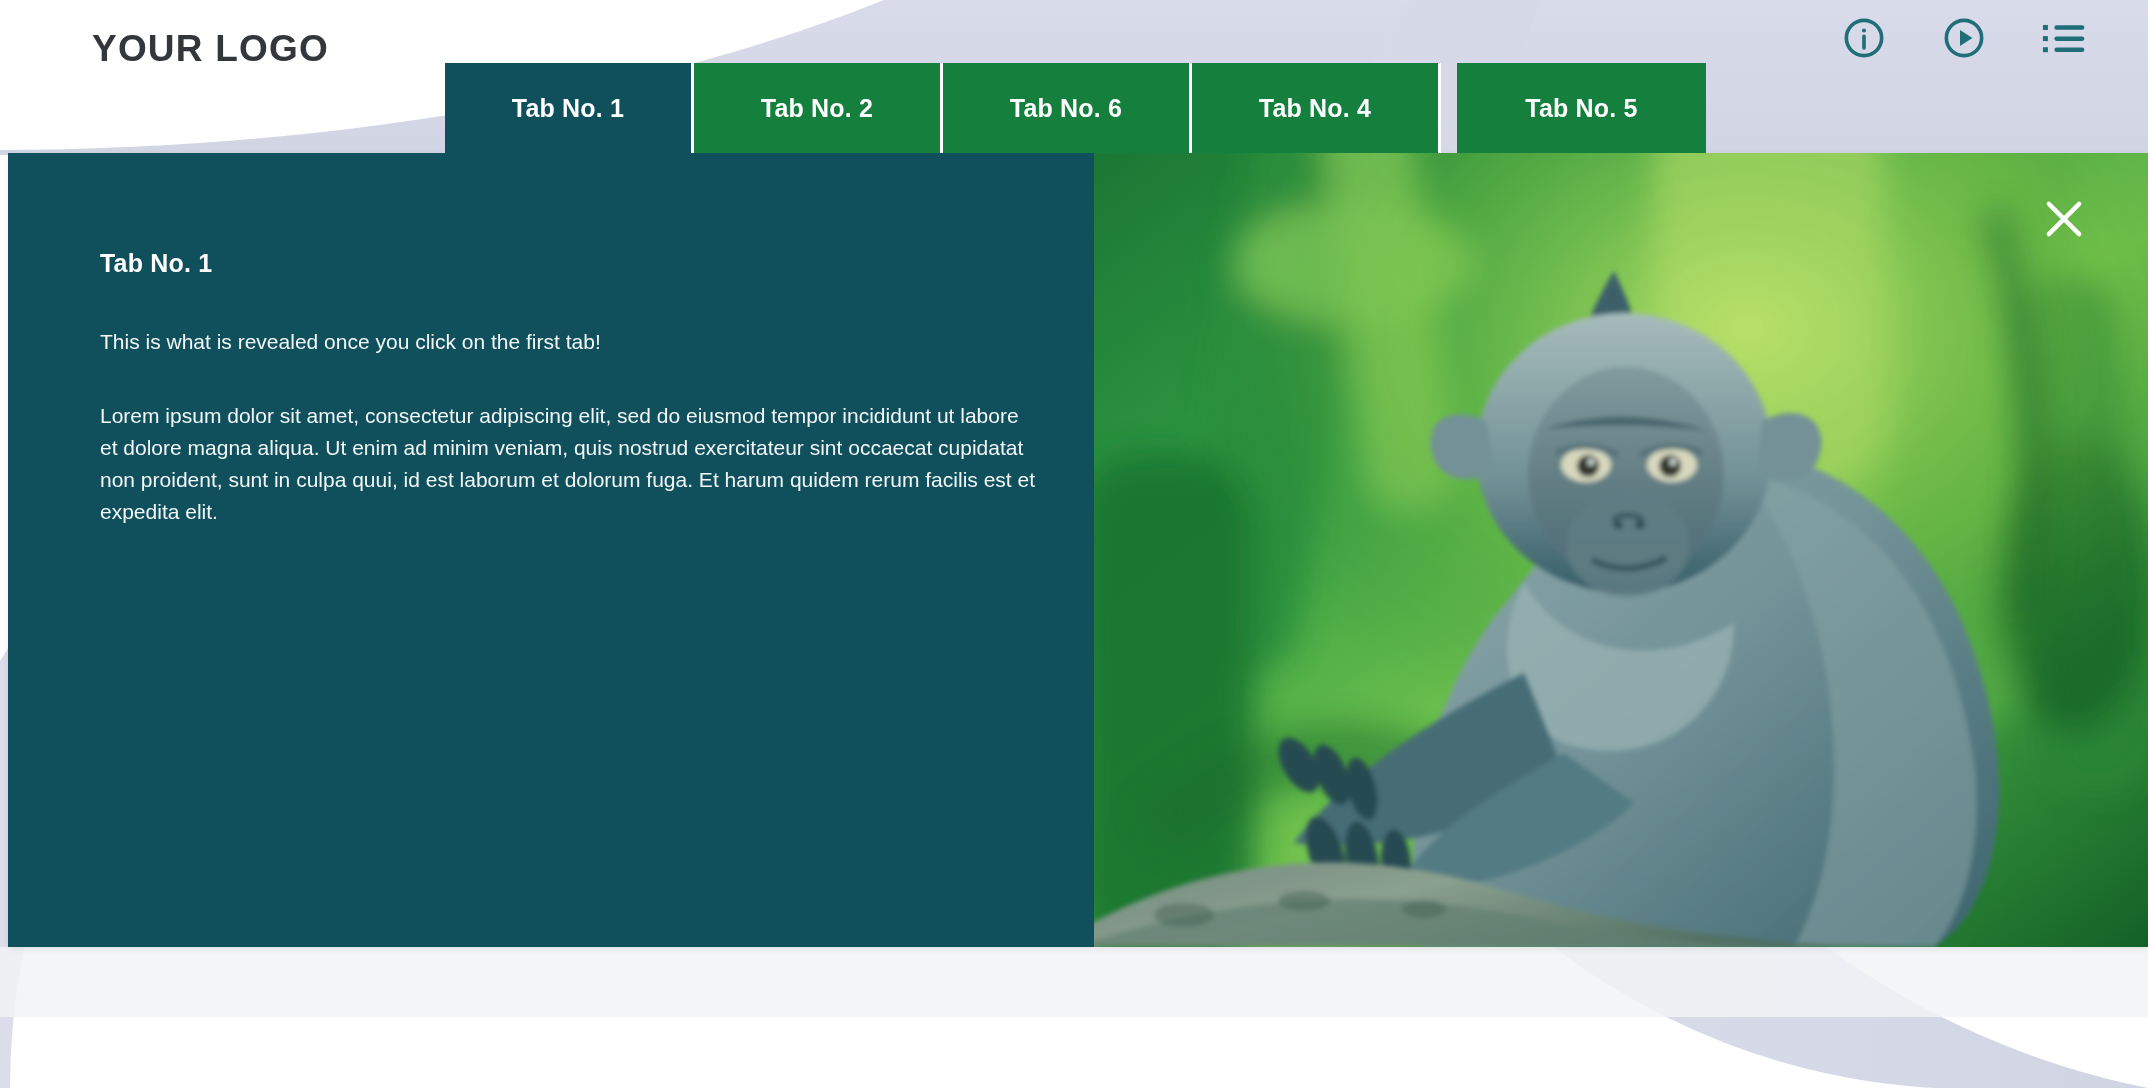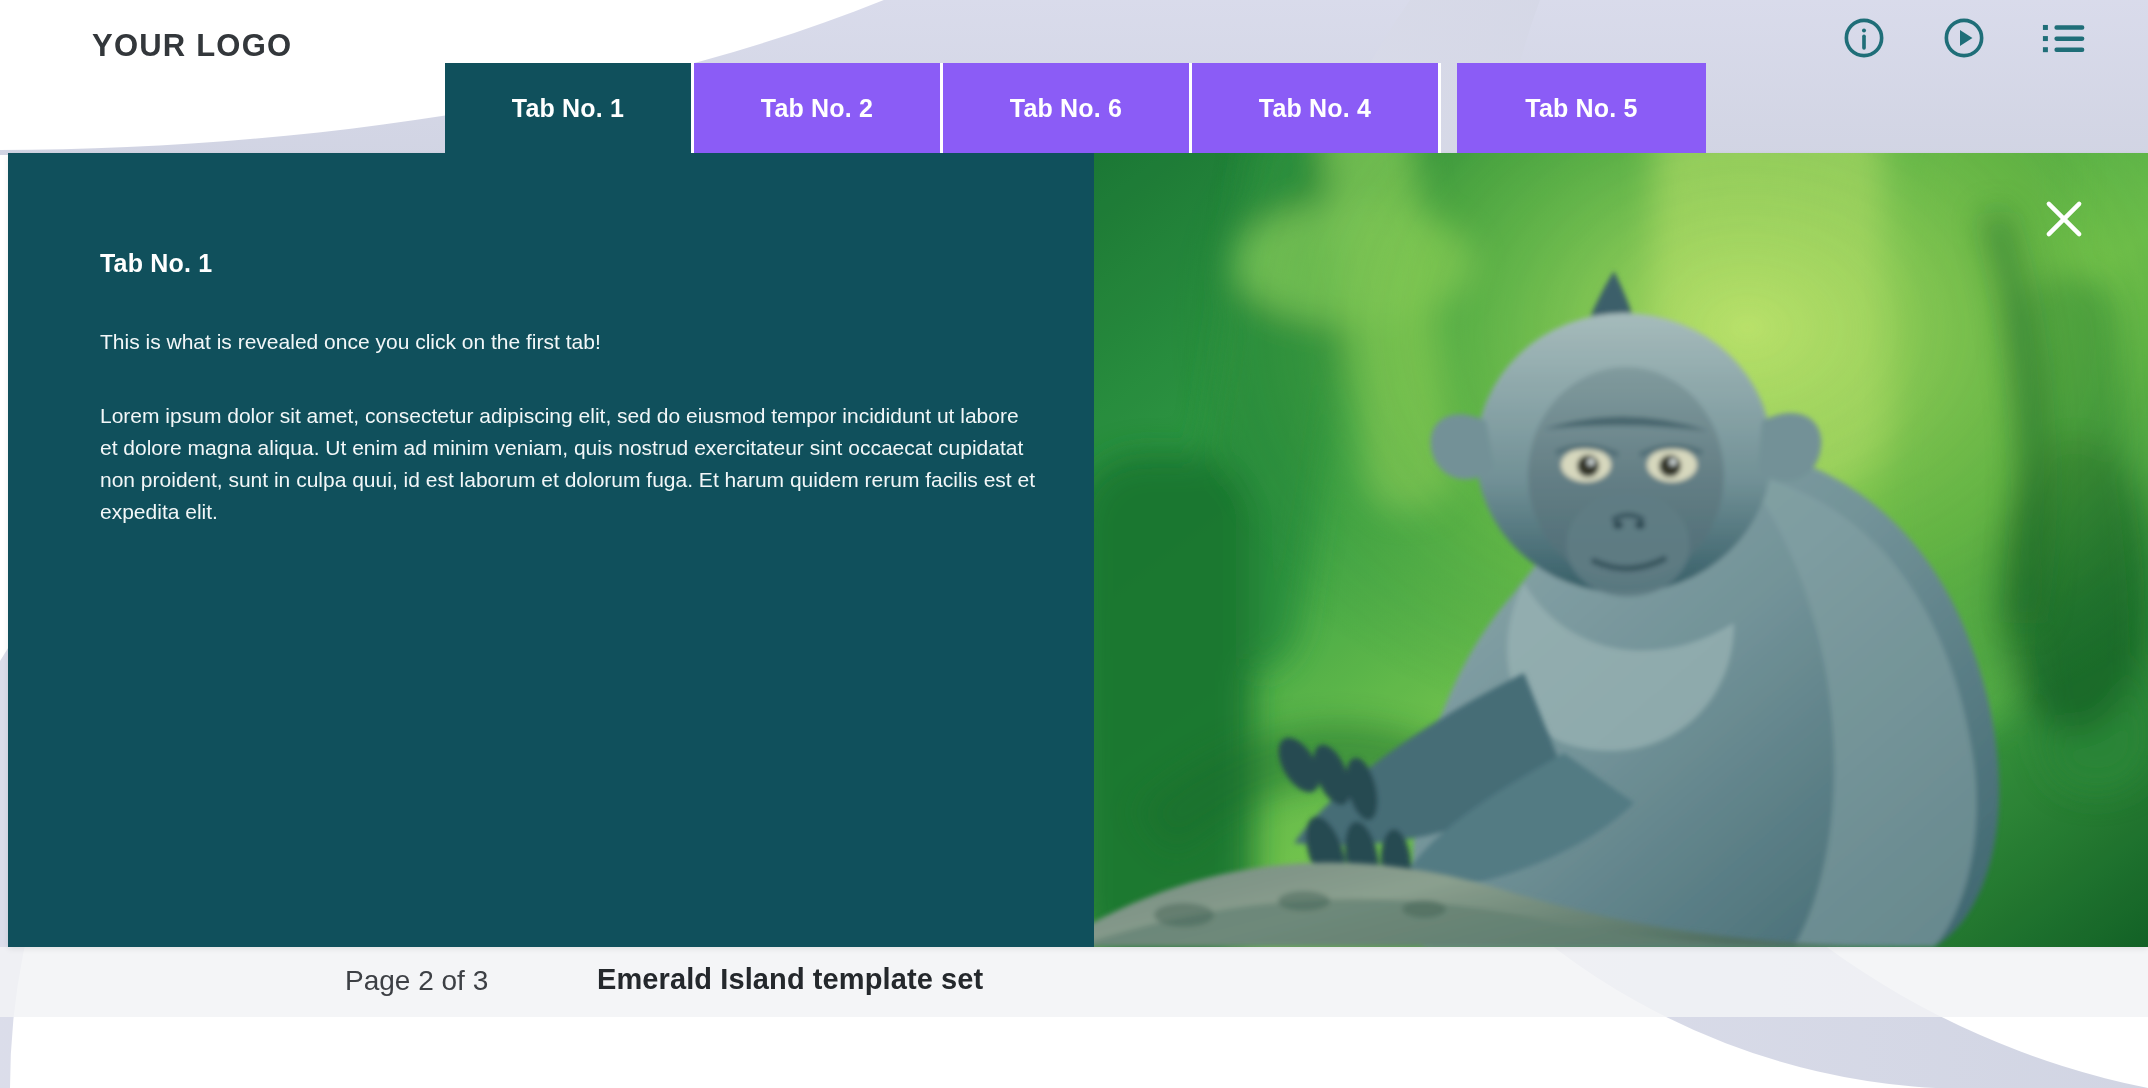--- a/index.html
+++ b/index.html
@@ -33,21 +33,21 @@
     position: absolute;
     top: 0; left: 0;
     width: 2148px;
     height: 153px;
   }
 
   .logo {
     position: absolute;
     left: 92px;
     top: 28px;
-    font-size: 31px;
+    font-size: 37px;
     font-weight: bold;
     letter-spacing: 1.2px;
     color: #33373b;
     font-family: "Liberation Sans", sans-serif;
   }
 
   .header-icons {
     position: absolute;
     right: 58px;
     top: 12px;
@@ -72,21 +72,21 @@
     left: 445px;
     top: 63px;
     height: 90px;
     display: flex;
     z-index: 6;
   }
 
   .tab {
     width: 249px;
     height: 90px;
-    background: #8b5cf6;
+    background: #15803d;
     color: #ffffff;
     display: flex;
     align-items: center;
     justify-content: center;
     font-size: 25px;
     font-weight: bold;
     letter-spacing: .2px;
     border-right: 3px solid #ffffff;
   }
   .tab:last-child { border-right: none; margin-left: 16px; }
@@ -404,18 +404,14 @@
       <div class="close-btn">
         <svg width="56" height="56" viewBox="0 0 24 24" fill="none" stroke="#ffffff" stroke-width="1.9" stroke-linecap="round">
           <path d="M5.5 5.5 L18.5 18.5"></path>
           <path d="M18.5 5.5 L5.5 18.5"></path>
         </svg>
       </div>
     </div>
 
   </div>
 
-  <div class="footer">
-    <div class="page-num">Page 2 of 3</div>
-    <div class="deck-title">Emerald Island template set</div>
-  </div>
 
 </div>
 
 </body></html>

